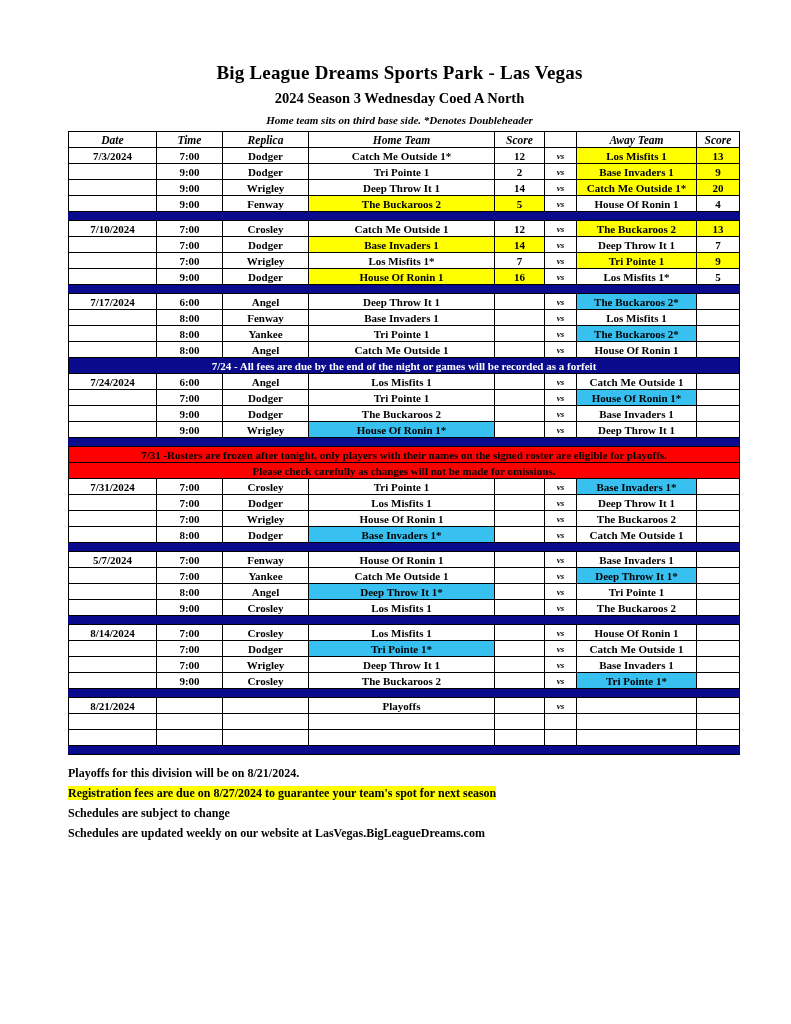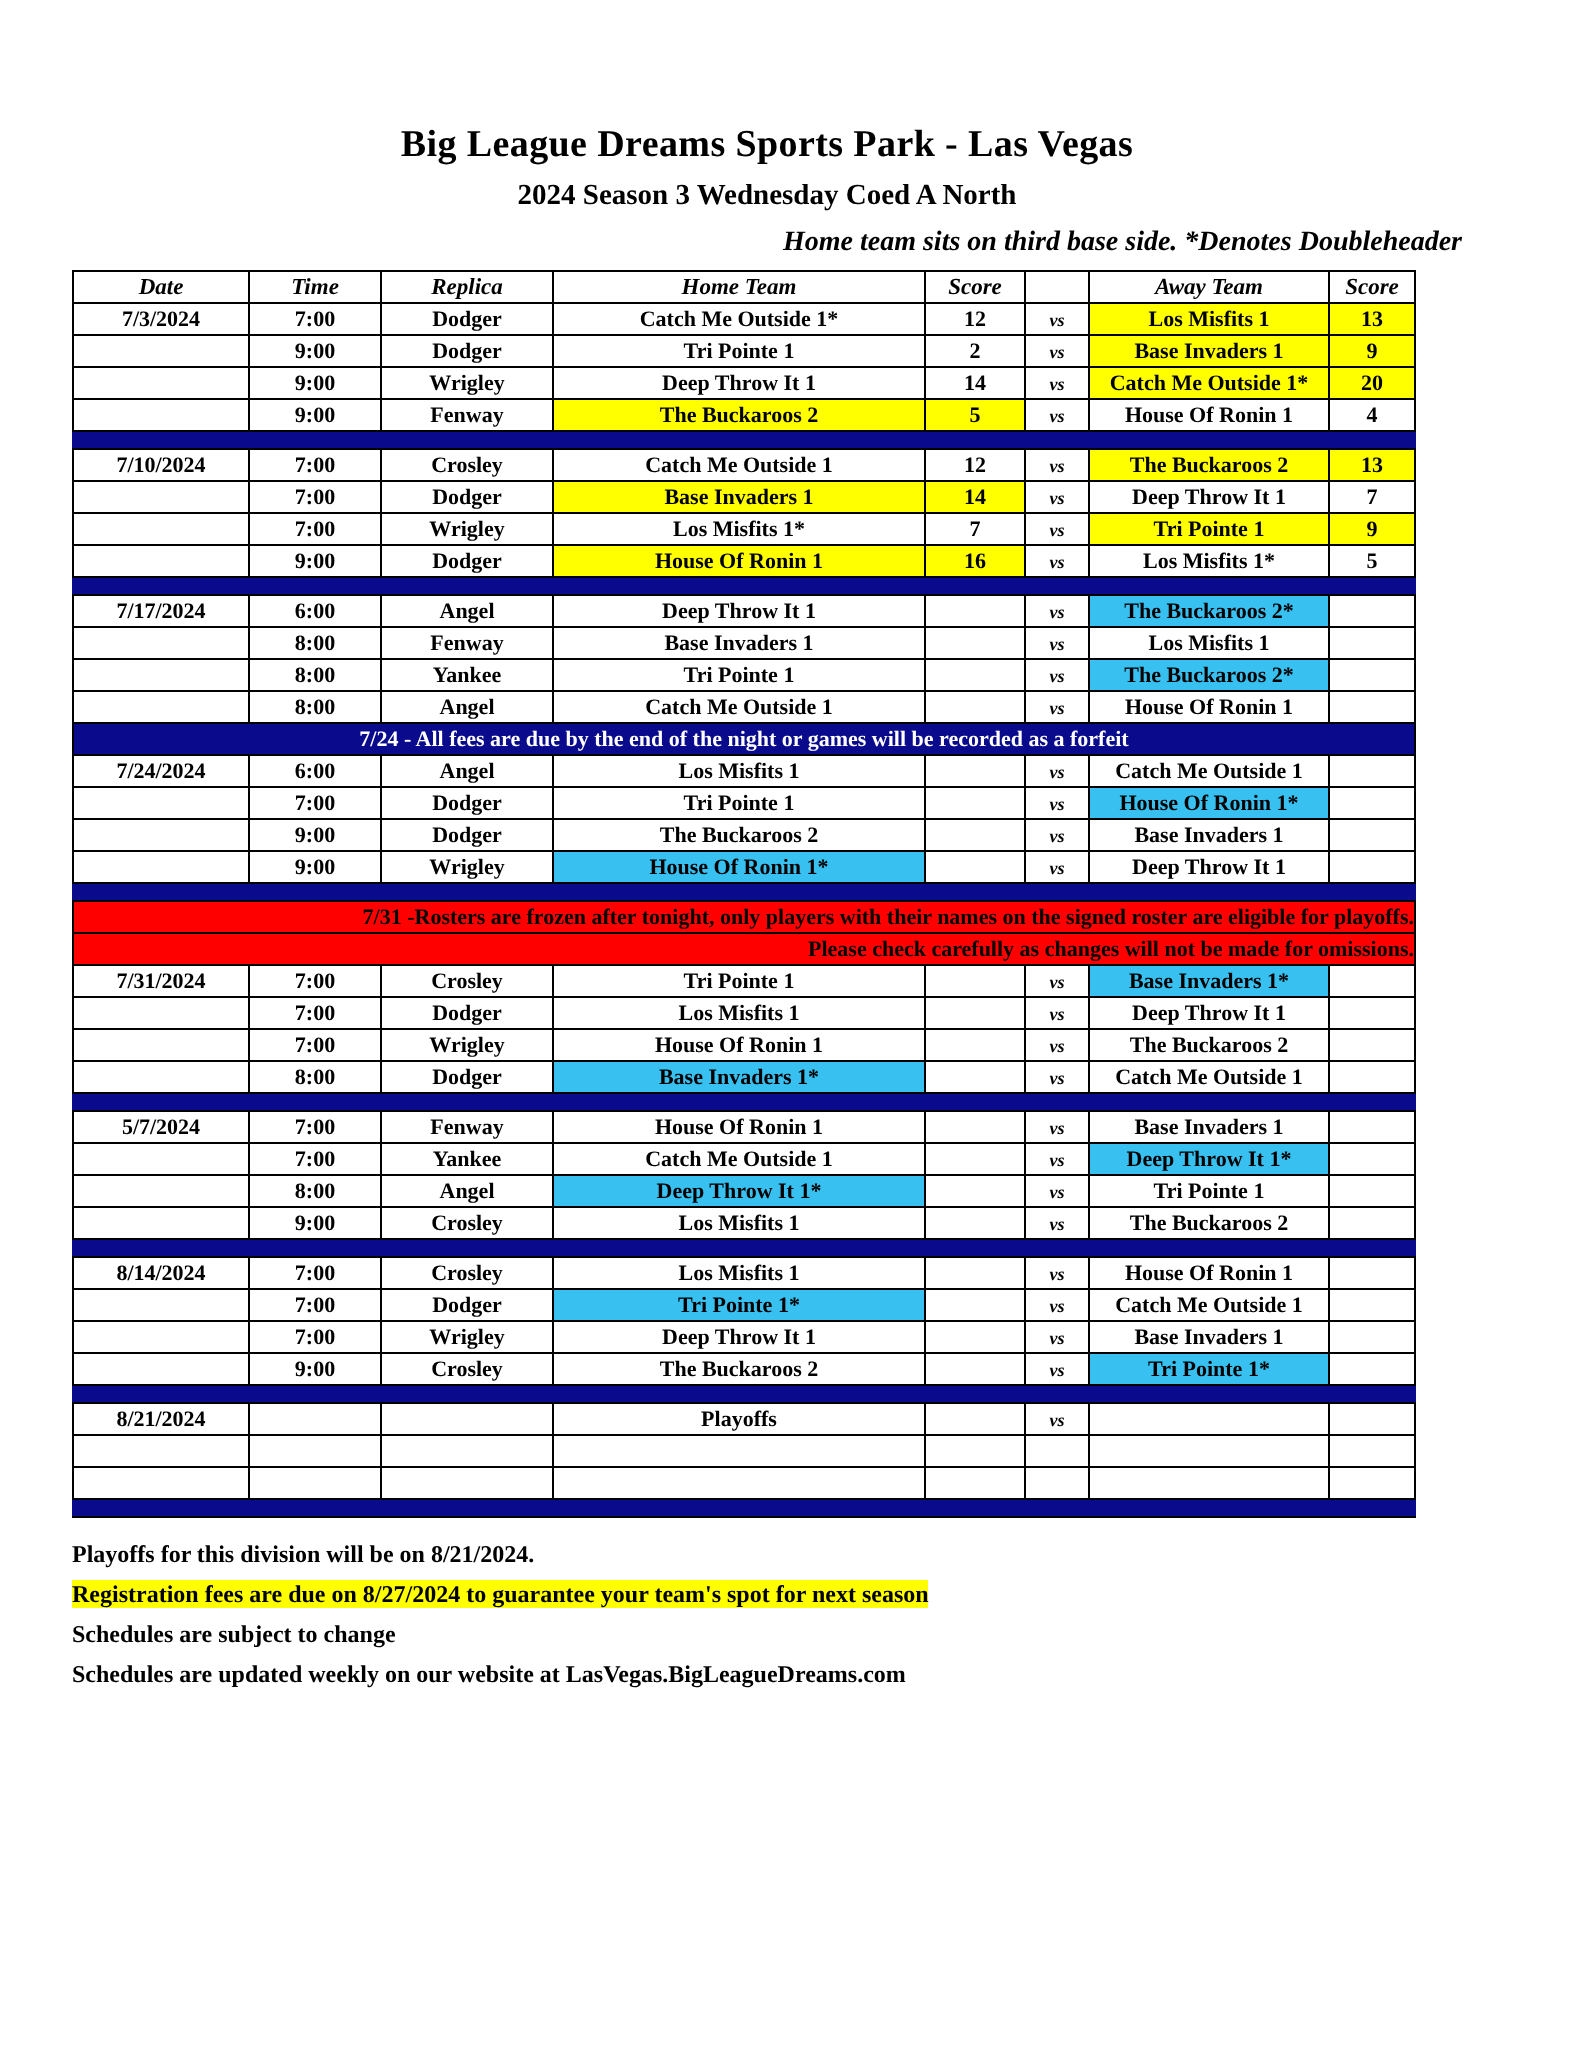--- a/index.html
+++ b/index.html
@@ -11,41 +11,41 @@
     width: 791px;
     height: 1024px;
     font-family: "Liberation Serif", serif;
     color: #000000;
     position: relative;
   }
   .page {
     width: 791px;
     height: 1024px;
     box-sizing: border-box;
-    padding: 48px 60px 0 36px;
+    padding: 48px 60px 0 68px;
     position: relative;
   }
   .title {
     text-align: center;
     font-weight: bold;
     font-size: 19px;
     letter-spacing: 0.2px;
     margin: 14px 0 0 0;
   }
   .subtitle {
     text-align: center;
     font-weight: bold;
     font-size: 14.5px;
     margin: 6px 0 0 0;
   }
   .note-line {
-    text-align: right;
+    text-align: center;
     font-weight: bold;
     font-style: italic;
-    font-size: 14px;
+    font-size: 11px;
     margin: 7px 0 5px 0;
   }
   table.sched {
     border-collapse: collapse;
     width: 671px;
     table-layout: fixed;
     font-size: 11px;
   }
   table.sched td, table.sched th {
     border: 1px solid #000000;
@@ -95,21 +95,20 @@
     font-weight: bold;
     font-size: 11px;
     height: 15px;
   }
   tr.alert-row td {
     background: #fe0000;
     color: #000000;
     font-weight: bold;
     font-size: 11px;
     height: 15px;
-    text-align: right;
   }
   .hl-yellow { background: #ffff00; }
   .hl-cyan { background: #37c0f0; }
   .footer {
     margin-top: 9px;
     font-size: 12px;
     font-weight: bold;
     line-height: 19px;
   }
   .footer div { margin-bottom: 1px; }

